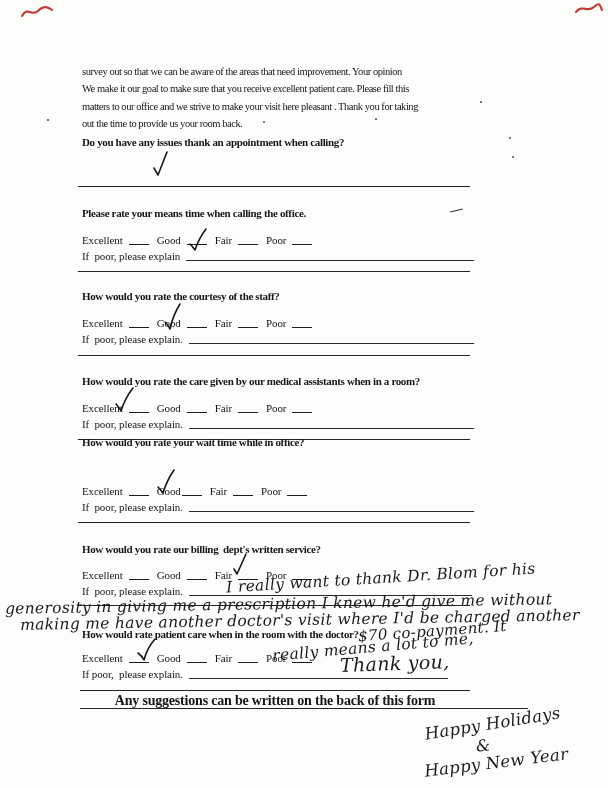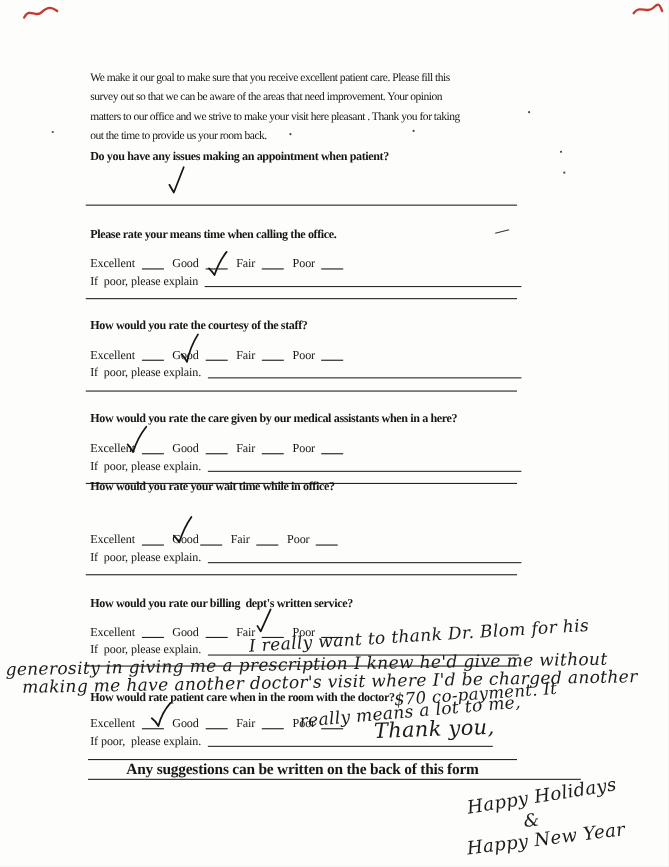--- a/index.html
+++ b/index.html
@@ -43,27 +43,27 @@
 
   <div class="speck" style="left:47px;top:119px"></div>
   <div class="speck" style="left:263px;top:121px"></div>
   <div class="speck" style="left:375px;top:118px"></div>
   <div class="speck" style="left:480px;top:101px"></div>
   <div class="speck" style="left:509px;top:137px"></div>
   <div class="speck" style="left:512px;top:156px"></div>
   <div class="dashmark" style="left:450px;top:210px"></div>
 
   <div class="abs intro" style="left:82px;top:63px">
+    <div>survey out so that we can be aware of the areas that need improvement. Your opinion</div>
     <div>We make it our goal to make sure that you receive excellent patient care. Please fill this</div>
-    <div>survey out so that we can be aware of the areas that need improvement. Your opinion</div>
     <div>matters to our office and we strive to make your visit here pleasant . Thank you for taking</div>
     <div>out the time to provide us your room back.</div>
   </div>
 
-  <div class="abs q" style="left:82px;top:136px">Do you have any issues making an appointment when patient?</div>
+  <div class="abs q" style="left:82px;top:136px">Do you have any issues thank an appointment when calling?</div>
   <svg class="check" style="left:150px;top:150px" width="20" height="27" viewBox="0 0 20 27">
       <path d="M4 18 L8 25 L17 2"></path>
     </svg>
   <div class="hline" style="left:78px;top:186px;width:392px"></div>
 
   <div class="abs q" style="left:82px;top:207px">Please rate your means time when calling the office.</div>
   <div class="abs row" style="left:82px;top:232px;width:392px">
     <span class="lbl">Excellent</span>
     <span class="blank"></span>
     <span class="lbl">Good</span>
@@ -95,21 +95,21 @@
   </div>
   <svg class="check" style="left:161px;top:301px" width="22" height="30" viewBox="0 0 22 30">
       <path d="M4 21 Q7 24 9 28 Q12 14 19 3"></path>
     </svg>
   <div class="abs row" style="left:82px;top:331px;width:392px">
     <span class="pre">If  poor, please explain.</span>
     <span class="fill"></span>
   </div>
   <div class="hline" style="left:78px;top:355px;width:392px"></div>
 
-  <div class="abs q" style="left:82px;top:375px">How would you rate the care given by our medical assistants when in a here?</div>
+  <div class="abs q" style="left:82px;top:375px">How would you rate the care given by our medical assistants when in a room?</div>
   <div class="abs row" style="left:82px;top:400px;width:392px">
     <span class="lbl">Excellent</span>
     <span class="blank"></span>
     <span class="lbl">Good</span>
     <span class="blank"></span>
     <span class="lbl">Fair</span>
     <span class="blank"></span>
     <span class="lbl">Poor</span>
     <span class="blank"></span>
   </div>

